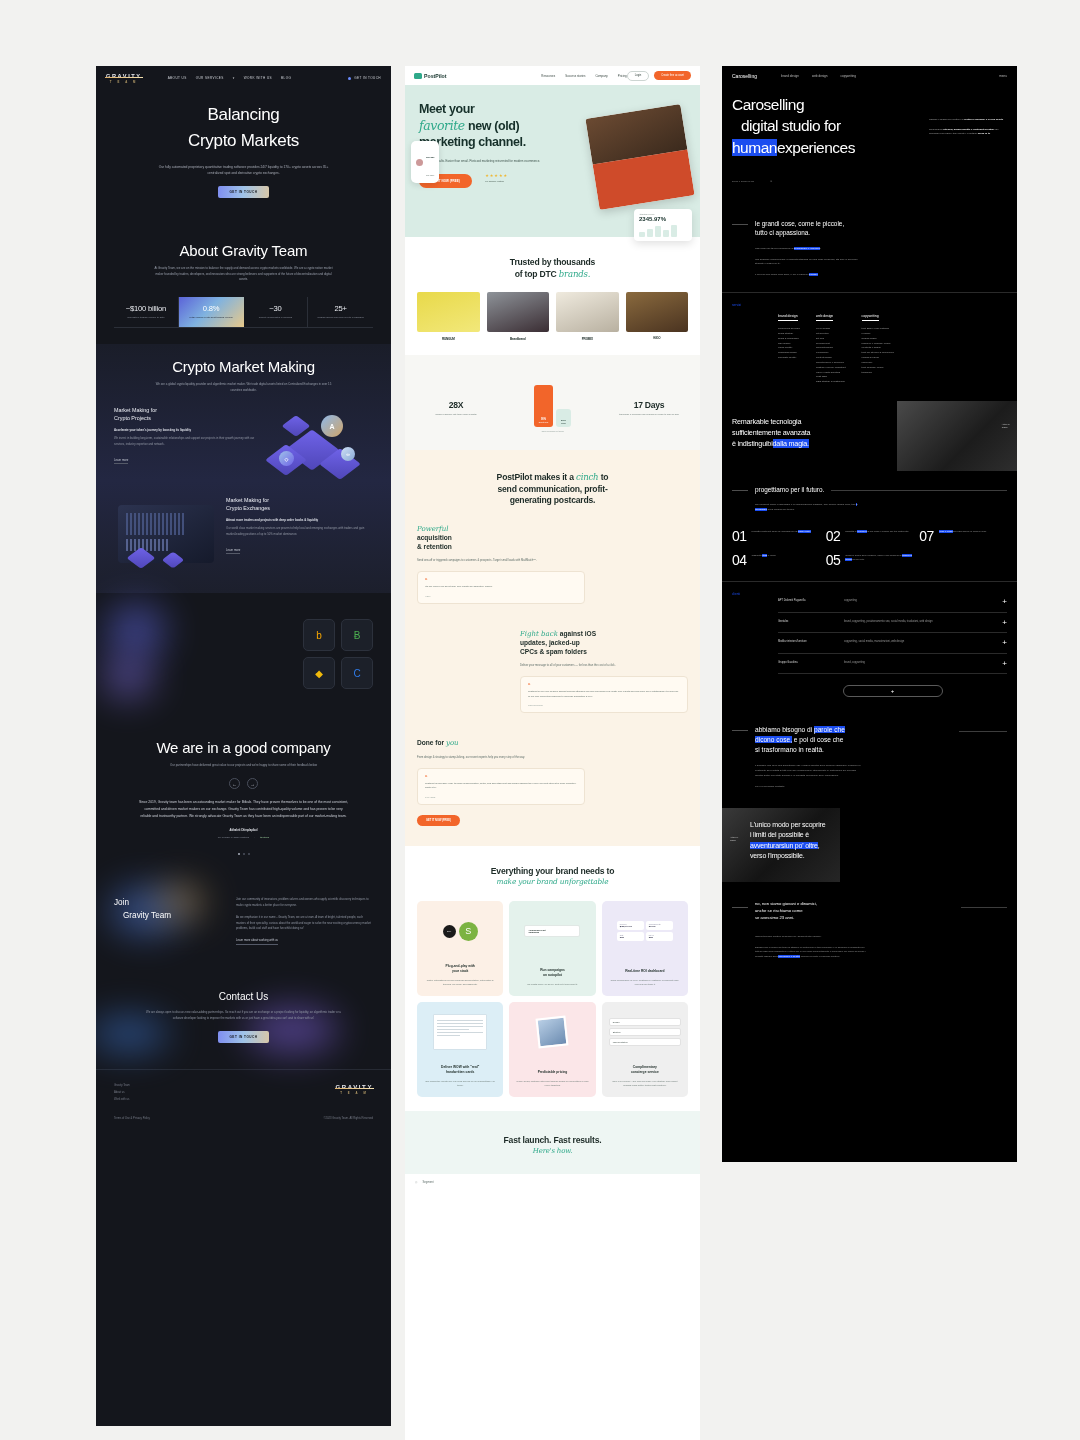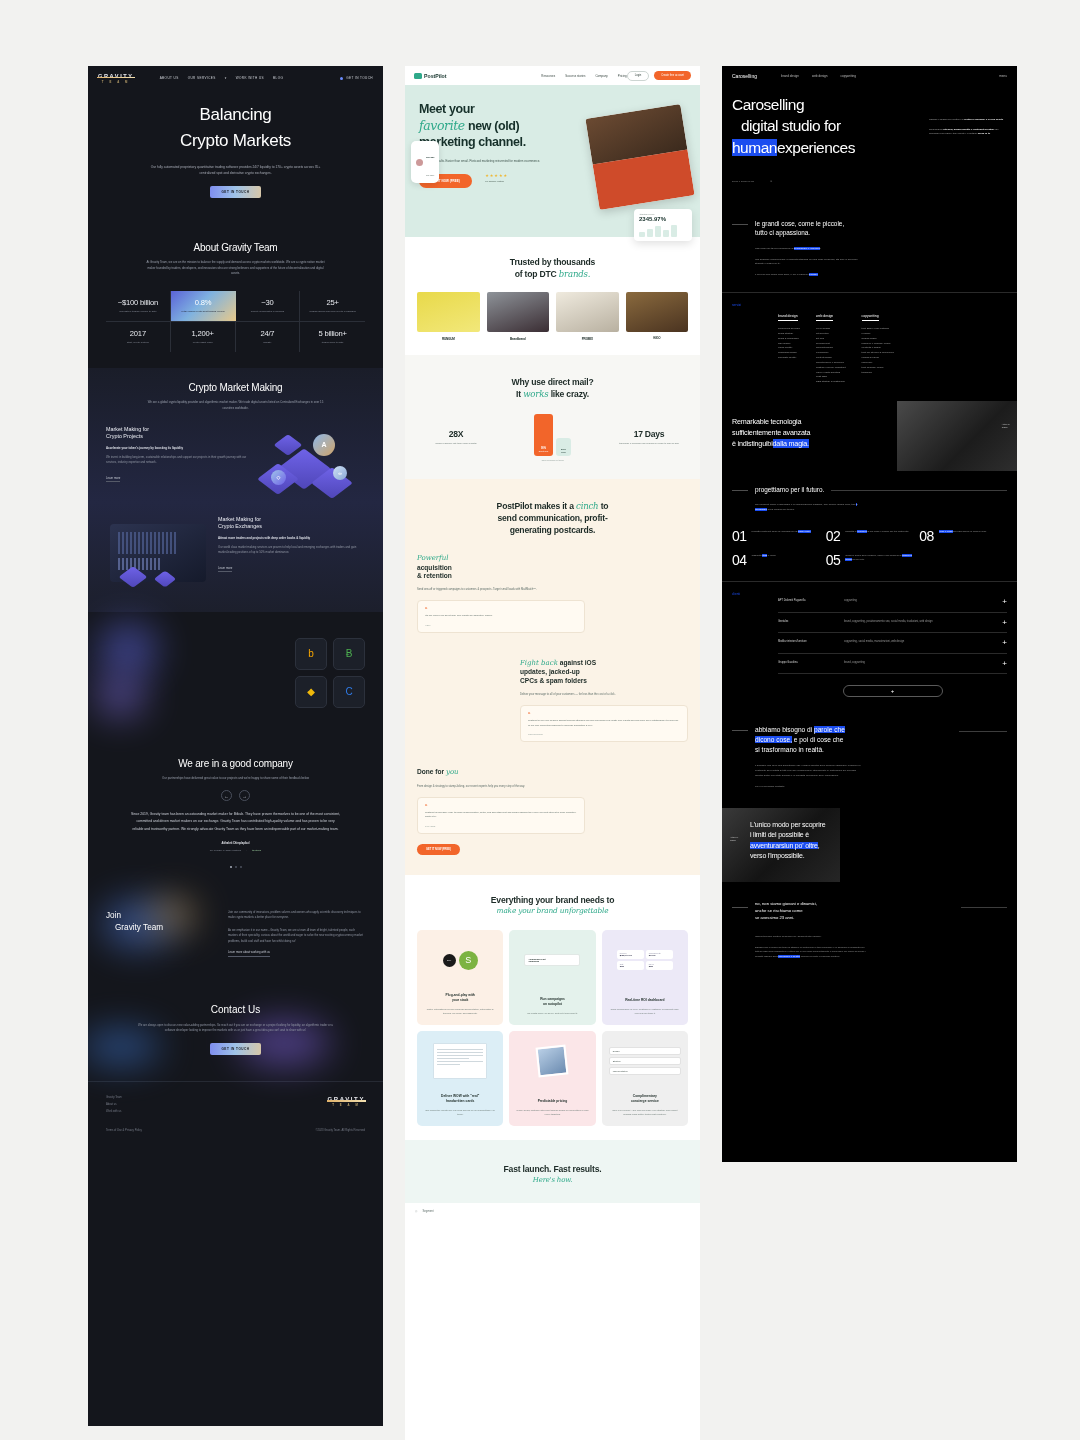--- a/index.html
+++ b/index.html
@@ -9,21 +9,21 @@
     font-family: "Liberation Sans", sans-serif;
     overflow: hidden;
   }
   .board { position: relative; width: 1080px; height: 1440px; }
 
   .col { position: absolute; top: 66px; width: 295px; }
   .col-label {
     position: absolute; top: 34px; left: 0;
     font-size: 21px; color: #9a9a98; letter-spacing: -0.2px;
   }
-  #col-gravity { left: 88px; }
+  #col-gravity { left: 96px; }
   #col-postpilot { left: 405px; }
   #col-carosel { left: 722px; }
 
   .site { width: 295px; overflow: hidden; position: relative; }
   .site-gravity { height: 1360px; background: #14161c; }
   .site-postpilot { height: 1374px; background: #fff; }
   .site-carosel { height: 1096px; background: #000; }
 
   
   .g-nav { display:flex; align-items:center; height:24px; padding:0 10px; font-size:3.1px; color:#cfd2d8; letter-spacing:.4px;}
@@ -35,21 +35,21 @@
   .g-cta-top{margin-left:auto;display:flex;align-items:center;gap:3px;}
   .g-dot{width:3px;height:3px;border-radius:50%;background:#6b8cff;}
 
   .g-hero{padding:12px 0 28px;text-align:center;}
   .g-hero h1{font-size:17px;font-weight:400;color:#fff;line-height:1.55;letter-spacing:-0.3px;}
   .g-hero p{font-size:3.3px;color:#a9adb8;line-height:1.85;margin:9px auto 0;max-width:170px;}
   .btn-grad{display:inline-block;margin-top:10px;padding:4px 11px;border-radius:2px;
     background:linear-gradient(95deg,#7f8ef0,#9fc3e8,#d8c7a8);font-size:3.1px;color:#16181e;font-weight:700;letter-spacing:.5px;}
 
   .g-sec{padding:16px 18px;}
-  .g-h2{font-size:10px;color:#fff;text-align:center;font-weight:400;letter-spacing:-0.2px;}
+  .g-h2{font-size:15px;color:#fff;text-align:center;font-weight:400;letter-spacing:-0.2px;}
   .g-sub{font-size:2.9px;color:#9aa0ad;text-align:center;line-height:1.95;margin:7px auto 0;max-width:185px;}
 
   .g-stats{display:grid;grid-template-columns:repeat(4,1fr);margin-top:14px;border-bottom:1px solid #2b2f38;}
   .g-stats2{display:grid;grid-template-columns:repeat(4,1fr);}
   .g-cell{padding:7px 3px;text-align:center;border-right:1px solid #2b2f38;}
   .g-cell:last-child{border-right:none;}
   .g-cell .v{font-size:7.6px;color:#e9ebf0;font-weight:400;letter-spacing:-0.2px;}
   .g-cell .l{font-size:2.5px;color:#8b909c;line-height:1.7;margin-top:3px;}
   .g-cell.hl{background:linear-gradient(135deg,#5b63d8,#7fb2e0 45%,#e8c98a);border-right:none;}
   .g-cell.hl .v{color:#fff;}
@@ -265,38 +265,20 @@
           </div>
           <div class="g-cell">
             <div class="v">~30</div>
             <div class="l">Gravity Teammates &amp; growing</div>
           </div>
           <div class="g-cell">
             <div class="v">25+</div>
             <div class="l">leading global and local crypto exchanges</div>
           </div>
         </div>
-        <div class="g-stats2">
-          <div class="g-cell">
-            <div class="v">2017</div>
-            <div class="l">start, crypto-natives</div>
-          </div>
-          <div class="g-cell">
-            <div class="v">1,200+</div>
-            <div class="l">crypto asset pairs</div>
-          </div>
-          <div class="g-cell">
-            <div class="v">24/7</div>
-            <div class="l">liquidity</div>
-          </div>
-          <div class="g-cell">
-            <div class="v">5 billion+</div>
-            <div class="l">trades done to date</div>
-          </div>
-        </div>
       </div>
 
       <div class="g-mm">
         <div class="g-h2">Crypto Market Making</div>
         <div class="g-sub">We are a global crypto liquidity provider and algorithmic market maker. We trade digital assets listed on Centralized Exchanges in over 15 countries worldwide.</div>
 
         <div class="g-card">
           <div style="flex:1">
             <h3>
               <div>Market Making for</div>
@@ -493,24 +475,20 @@
             <div class="cap">PROMIX</div>
           </div>
           <div class="p-brand">
             <div class="thumb" style="background:linear-gradient(160deg,#8a6a3e,#4a3320)"></div>
             <div class="cap" style="font-size:2.6px">HUGO</div>
           </div>
         </div>
       </div>
 
       <div class="p-why">
-        <div class="p-h2">
-          <div>Why use direct mail?</div>
-          <div><span>It</span> <span class="p-script">works</span> <span>like crazy.</span></div>
-        </div>
         <div class="p-why-row">
           <div class="p-stat">
             <div class="v">28X</div>
             <div class="l">higher response rate than email 3 digital</div>
           </div>
           <div>
             <div class="p-chart">
               <div class="p-bar-a">
                   <span>90%</span>
                   <span style="font-weight:400;font-size:2px">Direct mail</span>
@@ -809,21 +787,21 @@
         <div class="c-nums">
           <div class="c-num">
             <span class="n">01</span>
             <span class="t"><span>Progetta contenuti come se lanciassi per la </span><span class="hl-blue">Fisher Price</span><span>.</span></span>
           </div>
           <div class="c-num">
             <span class="n">02</span>
             <span class="t"><span>Rispetta le </span><span class="hl-blue">emozioni</span><span> di chi legge e fruisce del tuo contenuto.</span></span>
           </div>
           <div class="c-num">
-            <span class="n">08</span>
+            <span class="n">07</span>
             <span class="t"><span class="hl-blue">Vinci e unisci</span><span>con ogni azione in zona di voce.</span></span>
           </div>
           <div class="c-num">
             <span class="n">04</span>
             <span class="t"><span>Trasmetti </span><span class="hl-blue">etica</span><span> e valori.</span></span>
           </div>
           <div class="c-num">
             <span class="n">05</span>
             <span class="t"><span>Guida le azioni delle persone, risolvi i loro problemi e </span><span class="hl-blue">cambia in meglio</span><span> la loro vita.</span></span>
           </div>

